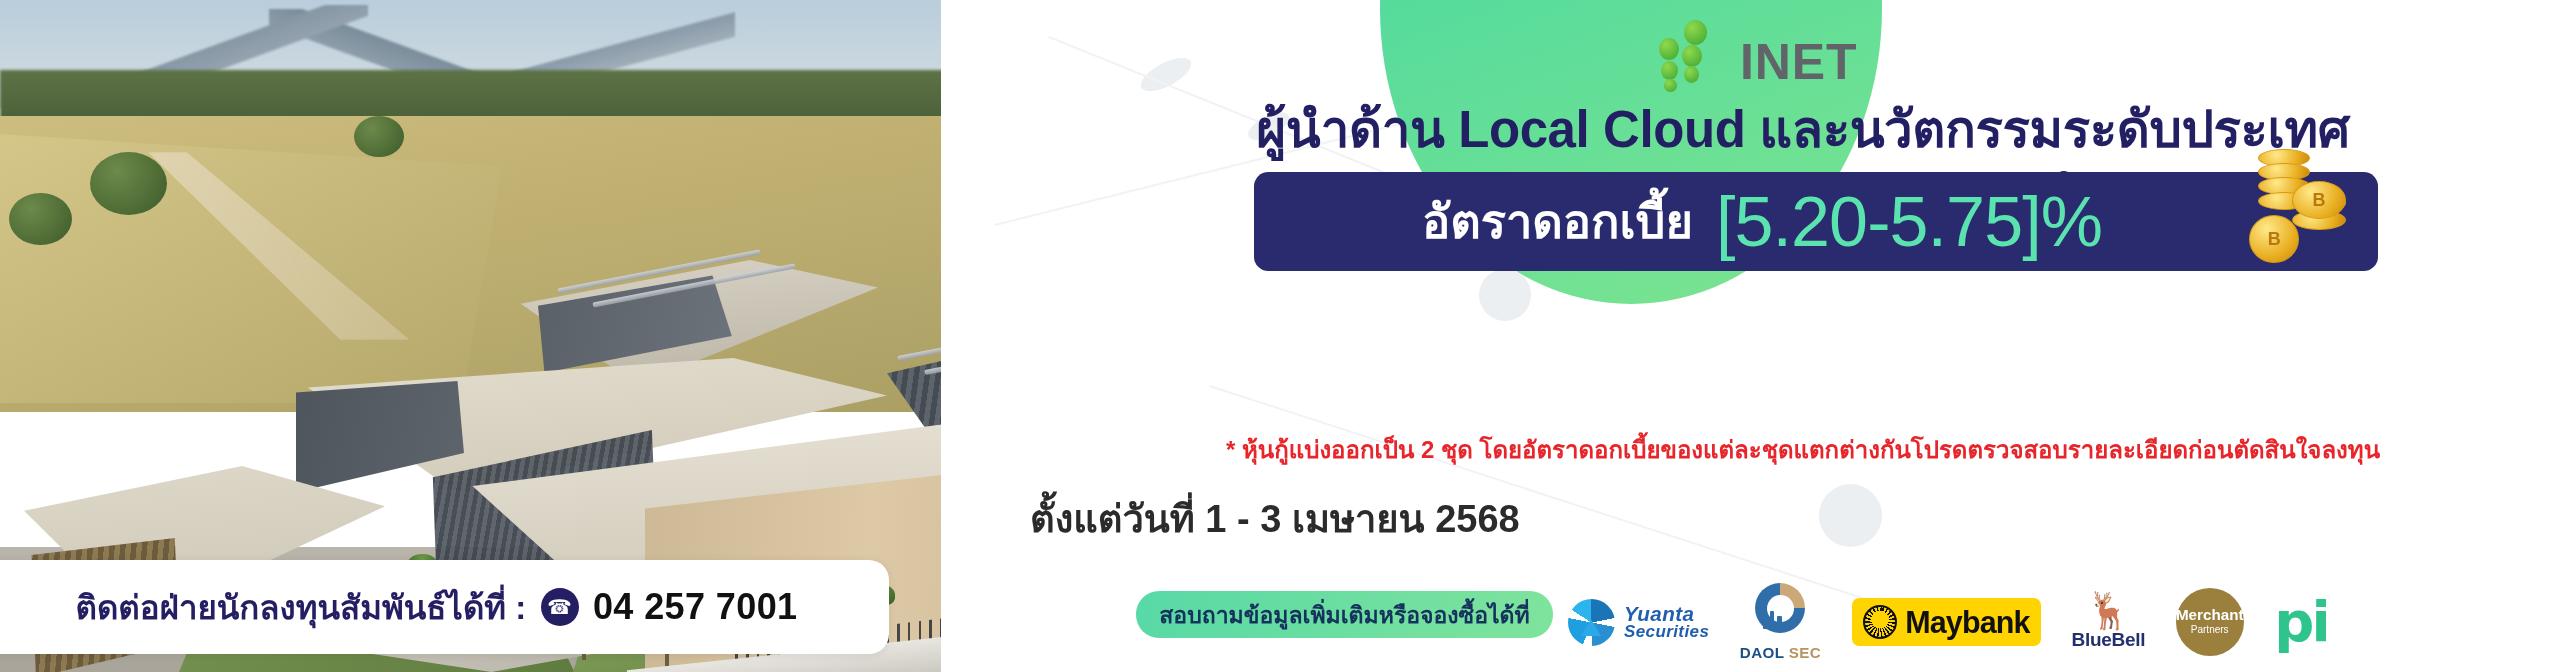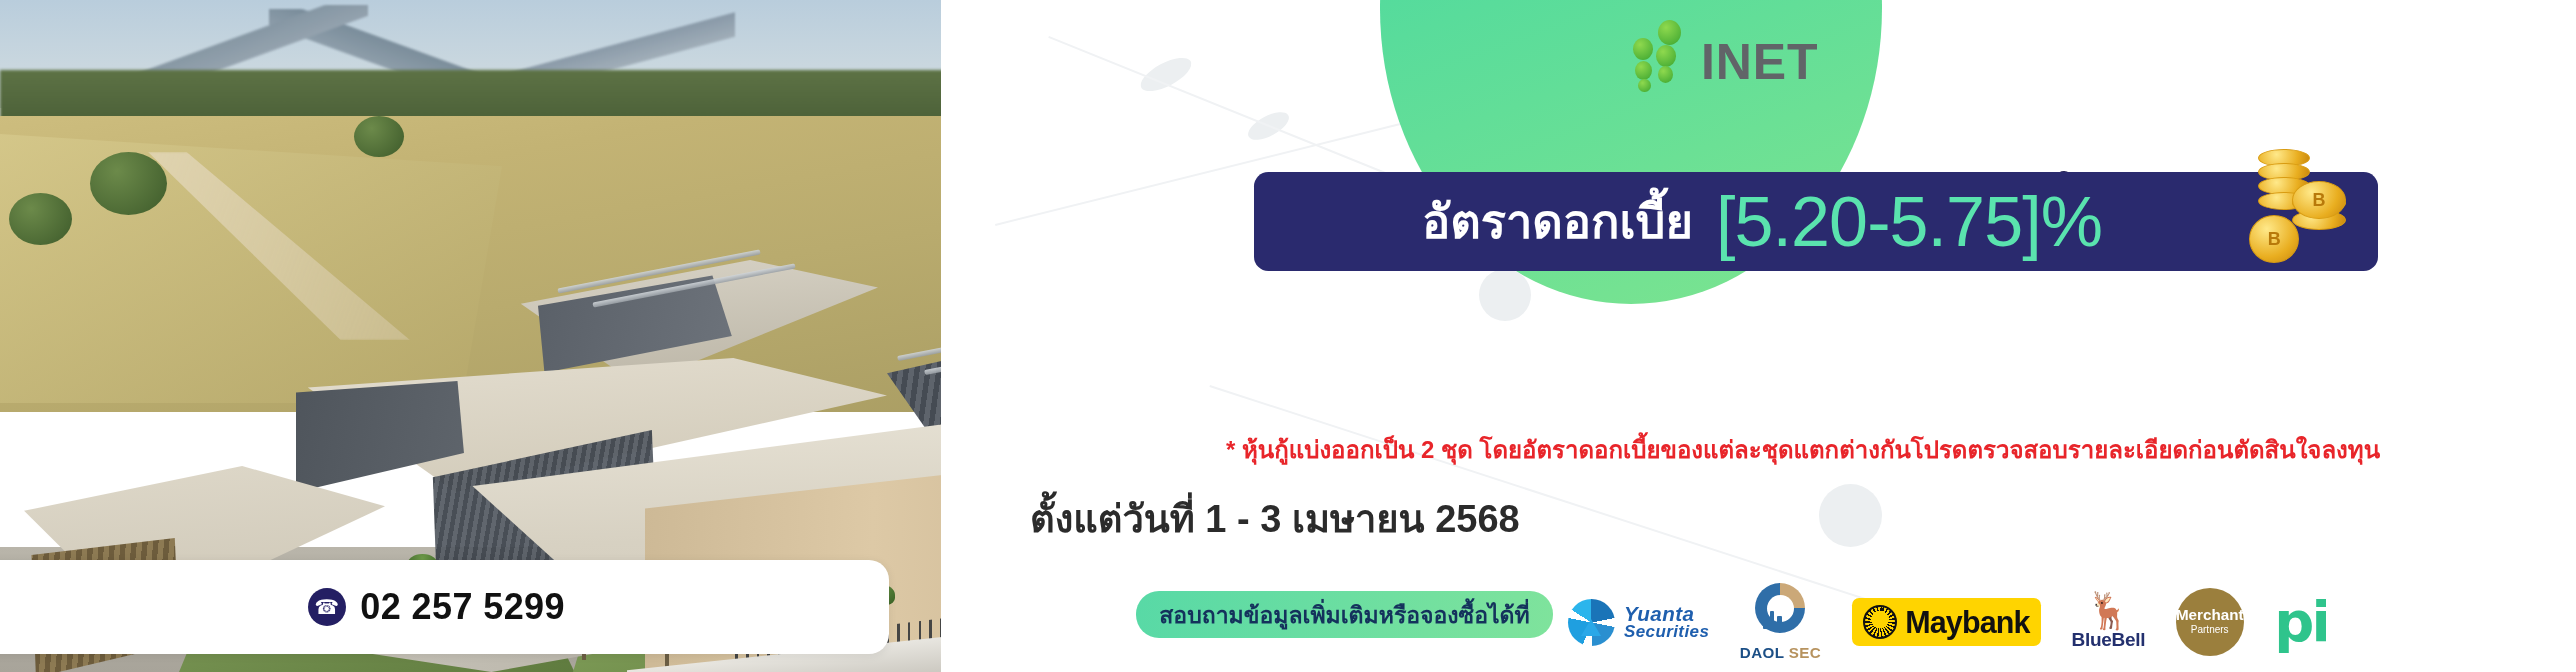--- a/index.html
+++ b/index.html
@@ -101,22 +101,22 @@
     background:#ffffff; }
   .netline{ position:absolute; background:#f0f2f4; transform-origin:0 0; }
   .netdot{ position:absolute; border-radius:50%; background:#eceff1; }
 
   .circle-top{ position:absolute; left:1380px; top:-287px; width:502px; height:591px;
     border-radius:50%; background:linear-gradient(160deg,#3ed6a4,#7de48f); }
 
   
   .content{ position:absolute; left:1030px; top:0; width:1546px; height:672px; }
 
-  .logo{ position:absolute; left:601px; top:16px; width:305px; height:70px;
-    display:flex; align-items:flex-end; gap:11px; }
+  .logo{ position:absolute; left:627px; top:16px; width:305px; height:70px;
+    display:flex; align-items:flex-end; gap:24px; }
   .logo-dots{ position:relative; width:59px; height:68px; }
   .dot{ position:absolute; border-radius:50%;
     background:radial-gradient(circle at 35% 30%,#8fd94e,#3aa42f); }
   .logo-text{ font-size:50px; font-weight:bold; color:#616468;
     letter-spacing:0.9px; line-height:.95; font-family:"Liberation Sans",sans-serif; }
 
   .headline{ position:absolute; left:0; top:88px; width:1546px; text-align:center;
     font-size:51px; font-weight:bold; color:#231f63; letter-spacing:-0.4px;
     font-family:"Liberation Sans",sans-serif; white-space:nowrap; }
   .subheadline{ position:absolute; left:0; top:163px; width:1546px; text-align:center;
@@ -279,20 +279,21 @@
         <span class="dot" style="left:27px;top:1.8px;width:23px;height:25px;"></span>
         <span class="dot" style="left:1.8px;top:20px;width:20.6px;height:22.4px;"></span>
         <span class="dot" style="left:25px;top:27px;width:20px;height:21.5px;"></span>
         <span class="dot" style="left:3.6px;top:43px;width:17px;height:19px;"></span>
         <span class="dot" style="left:27px;top:48px;width:15.2px;height:17px;"></span>
         <span class="dot" style="left:7.2px;top:61px;width:12.5px;height:13.4px;"></span>
       </div>
       <div class="logo-text">INET</div>
     </div>
 
+    <div class="headline">ผู้นำด้าน Local Cloud และนวัตกรรมระดับประเทศ</div>
     <div class="subheadline">เสนอขายหุ้นกู้แก่นักลงทุนสถาบันและผู้ลงทุนรายใหญ่ (II/HNW)</div>
 
     <div class="rate-box">
       <div class="rate-inner">
         <span class="rate-label">อัตราดอกเบี้ย</span>
         <span class="rate-value">[5.20-5.75]%</span>
       </div>
       <div class="coins">
         <span class="coin" style="left:16px;top:3.6px;width:52px;height:18px;">
             <span></span>
@@ -370,18 +371,19 @@
       </div>
 
       <div class="broker">
         <span class="pi-logo">pi</span>
       </div>
 
     </div>
   </div>
 
   <div class="contact">
+    <span class="contact-label">ติดต่อฝ่ายนักลงทุนสัมพันธ์ได้ที่ :</span>
     <span class="phone-icon">☎</span>
-    <span class="contact-phone">02 257 5299</span>
+    <span class="contact-phone">04 257 7001</span>
   </div>
 
 </div>
 
 
 </body></html>

